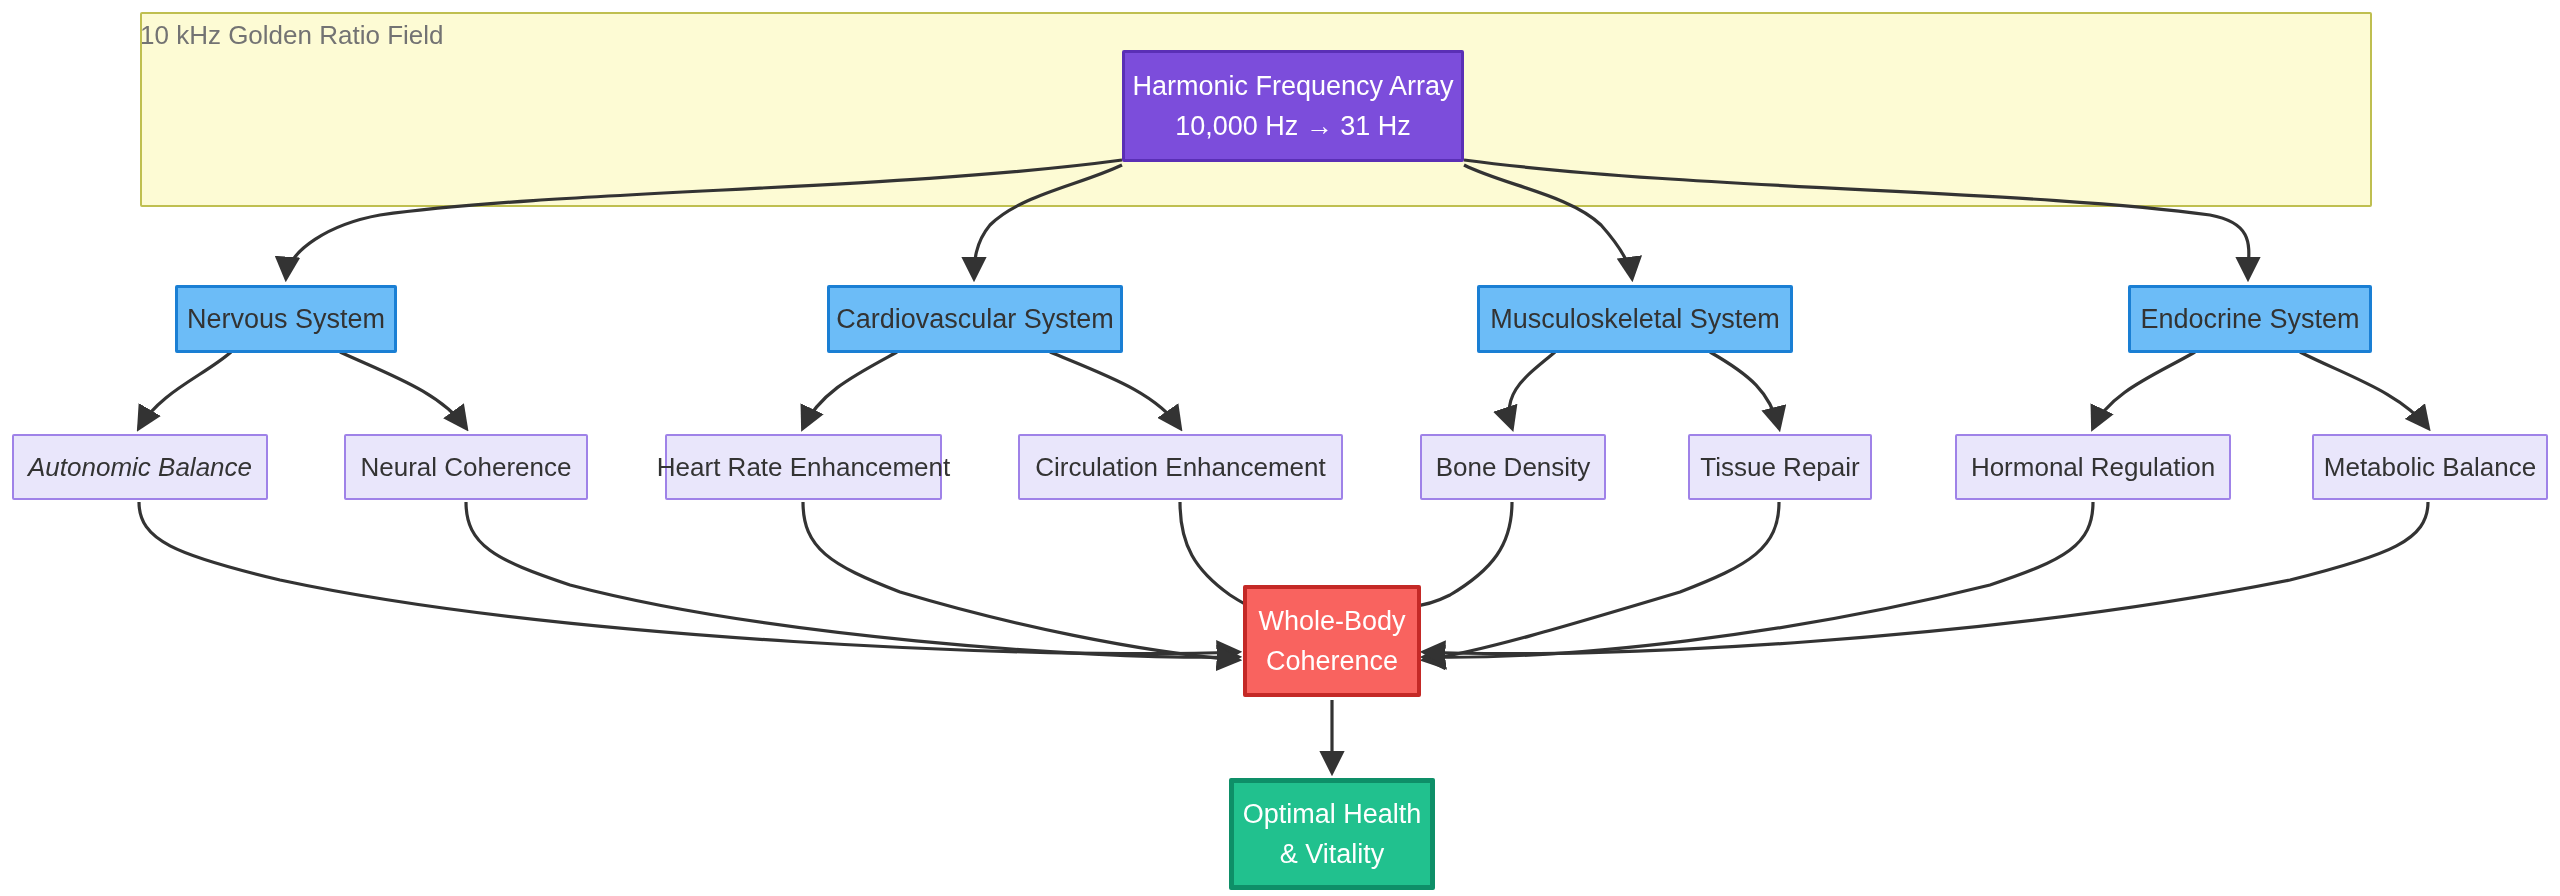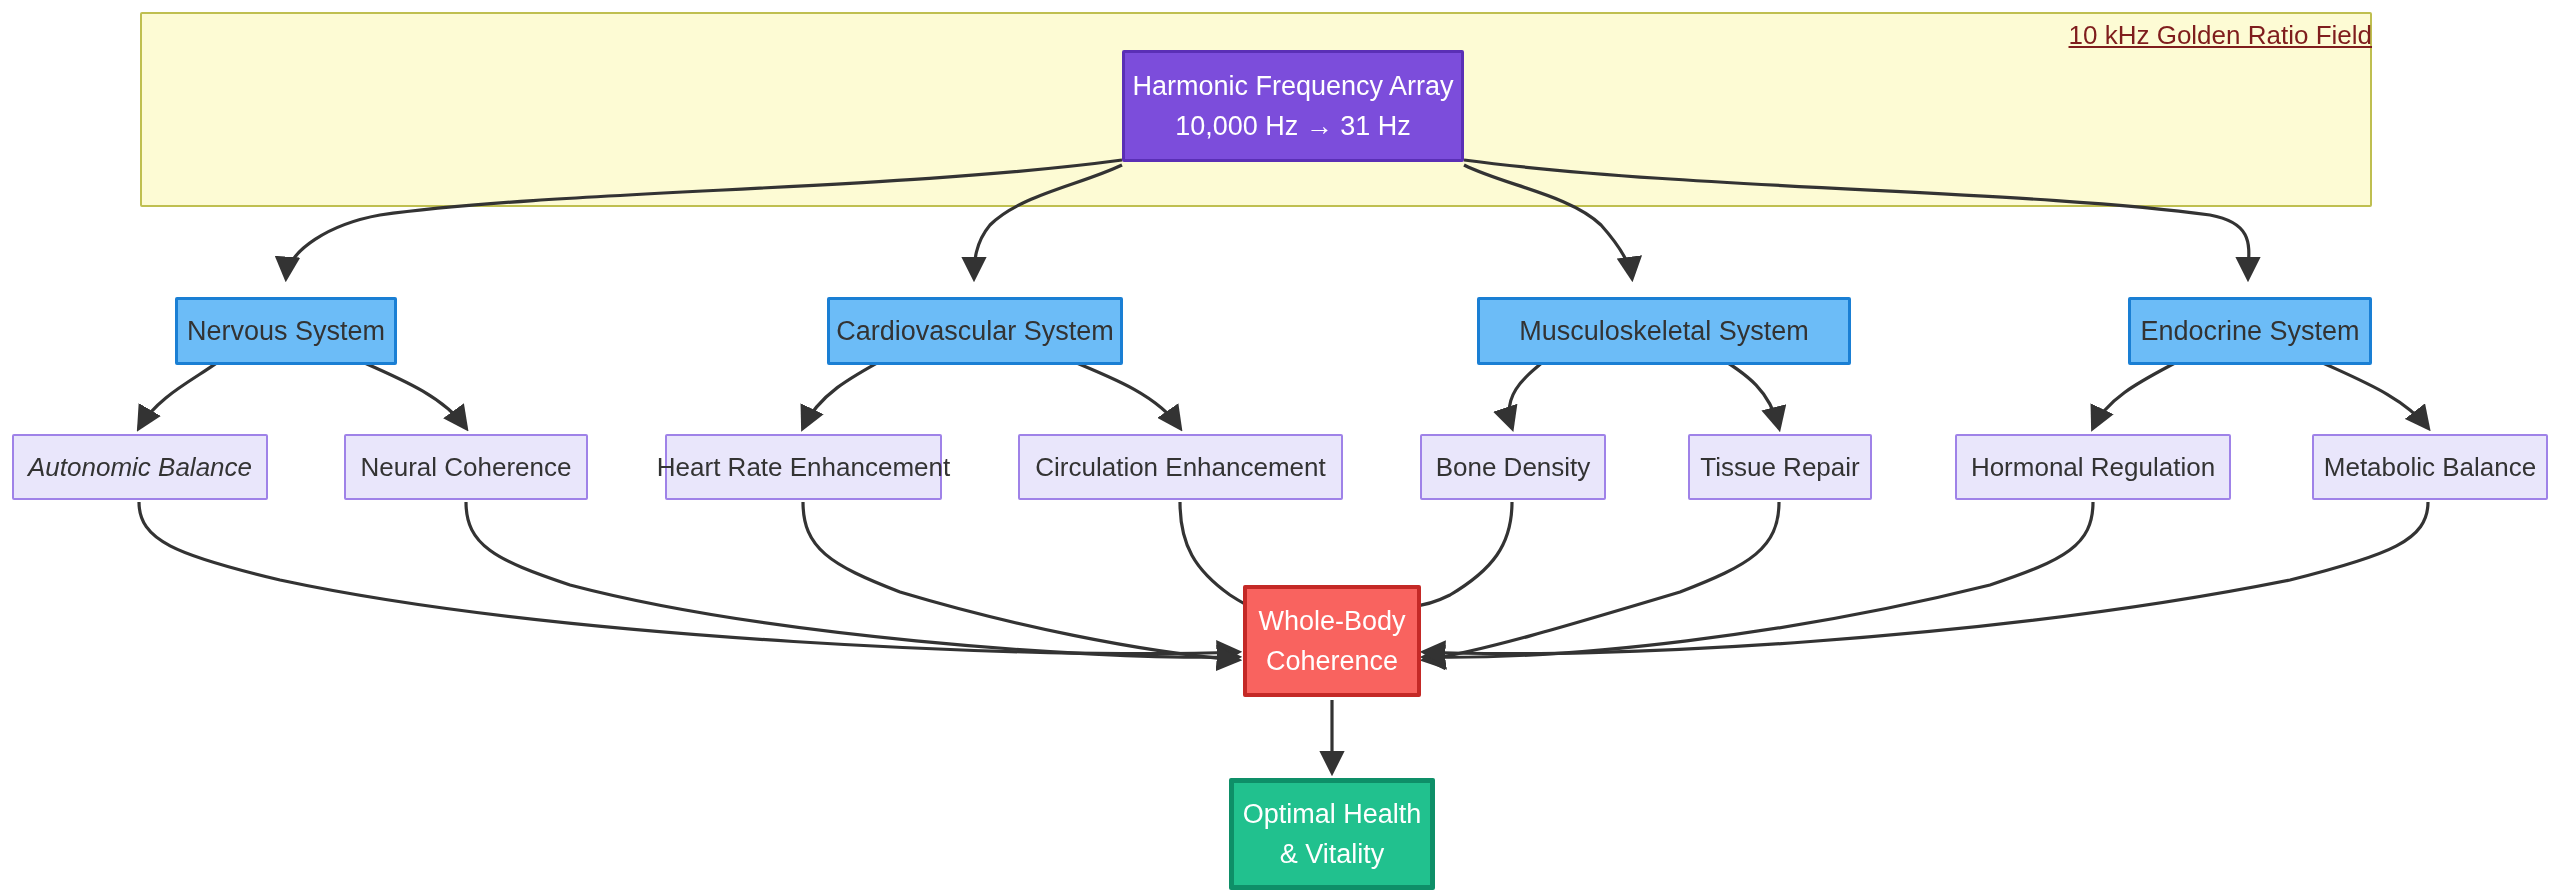--- a/index.html
+++ b/index.html
@@ -41,26 +41,25 @@
   }
   .cluster-box {
     position: absolute;
     box-sizing: border-box;
     background: #fdfbd4;
     border: 2px solid #bfbf50;
     border-radius: 2px;
   }
   .cluster-title {
     position: absolute;
-    text-align: right;
-    color: #7f1d1d;
+    text-align: left;
+    color: #737373;
     font-size: 26px;
     line-height: 30px;
     white-space: nowrap;
-    text-decoration: underline;
   }
   .node {
     position: absolute;
     box-sizing: border-box;
     display: flex;
     flex-direction: column;
     align-items: center;
     justify-content: center;
     border-radius: 2px;
     text-align: center;
@@ -74,21 +73,20 @@
     background: #7c4ddb;
     border: 3px solid #5a2fb5;
     color: #ffffff;
     font-size: 27px;
   }
   .node-system {
     background: #6cbcf7;
     border: 3px solid #1a7fd4;
     color: #333333;
     font-size: 27px;
-    margin-top: 12px;
   }
   .node-leaf {
     background: #e9e6fb;
     border: 2px solid #9f82e8;
     color: #333333;
     font-size: 26px;
   }
   .node-coherence {
     background: #f9635f;
     border: 4px solid #c42926;
@@ -153,21 +151,21 @@
       <span class="node-line">Harmonic Frequency Array</span>
       <span class="node-line">10,000 Hz → 31 Hz</span>
     </div>
 
     <div class="node node-system" style="left:175px; top:285px; width:222px; height:68px;">
       <span class="node-line">Nervous System</span>
     </div>
     <div class="node node-system" style="left:827px; top:285px; width:296px; height:68px;">
       <span class="node-line">Cardiovascular System</span>
     </div>
-    <div class="node node-system" style="left:1477px; top:285px; width:374px; height:68px;">
+    <div class="node node-system" style="left:1477px; top:285px; width:316px; height:68px;">
       <span class="node-line">Musculoskeletal System</span>
     </div>
     <div class="node node-system" style="left:2128px; top:285px; width:244px; height:68px;">
       <span class="node-line">Endocrine System</span>
     </div>
 
     <div class="node node-leaf" style="left:12px; top:434px; width:256px; height:66px;font-style:italic;">
       <span class="node-line">Autonomic Balance</span>
     </div>
     <div class="node node-leaf" style="left:344px; top:434px; width:244px; height:66px;">

